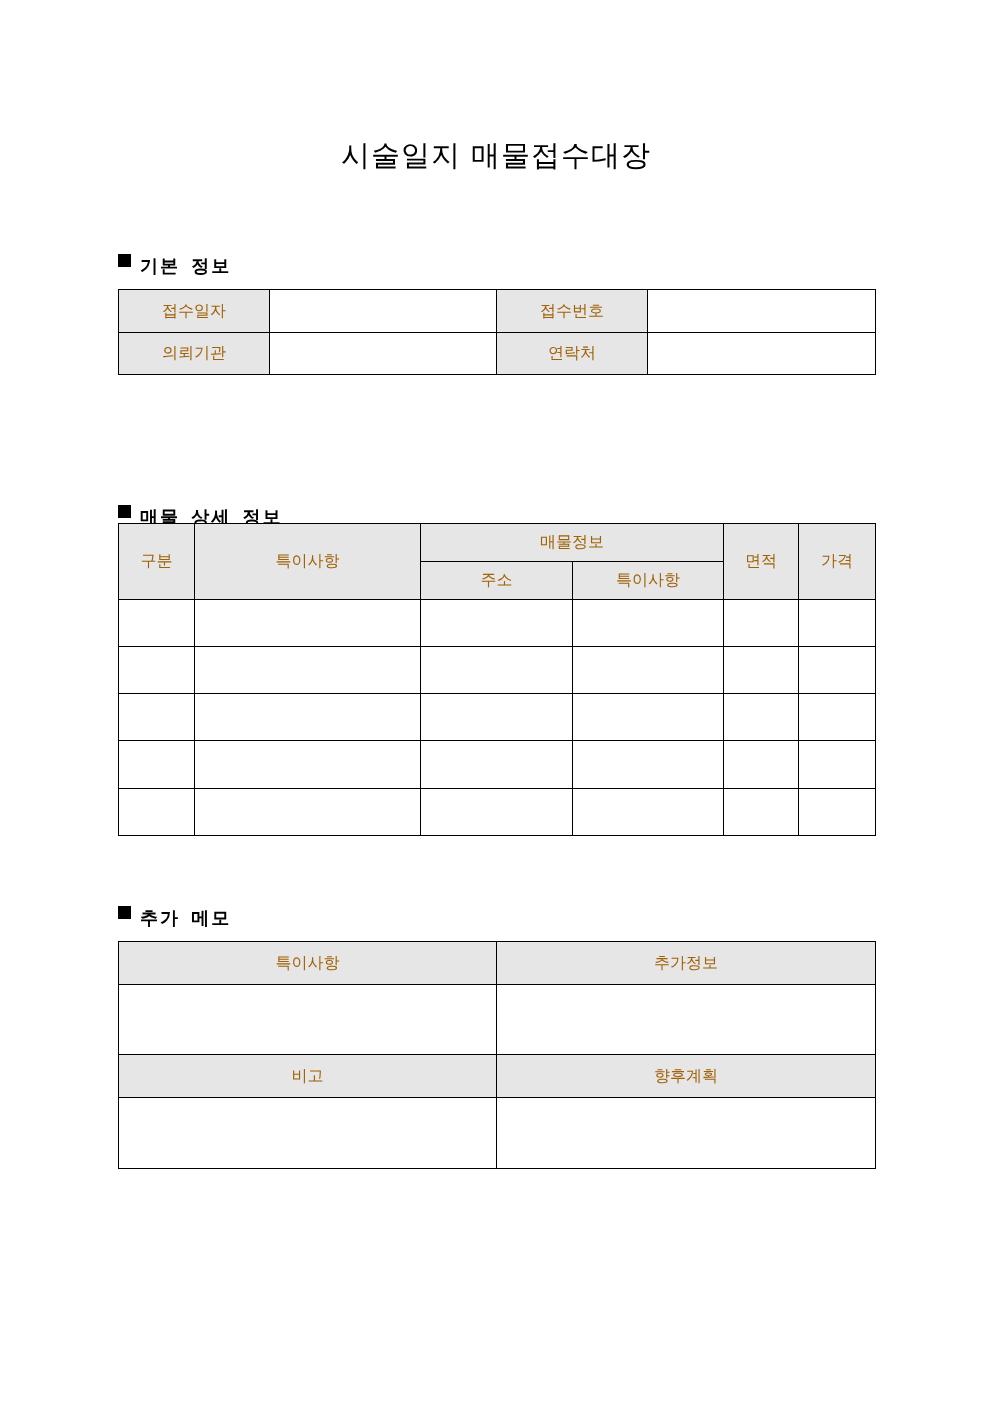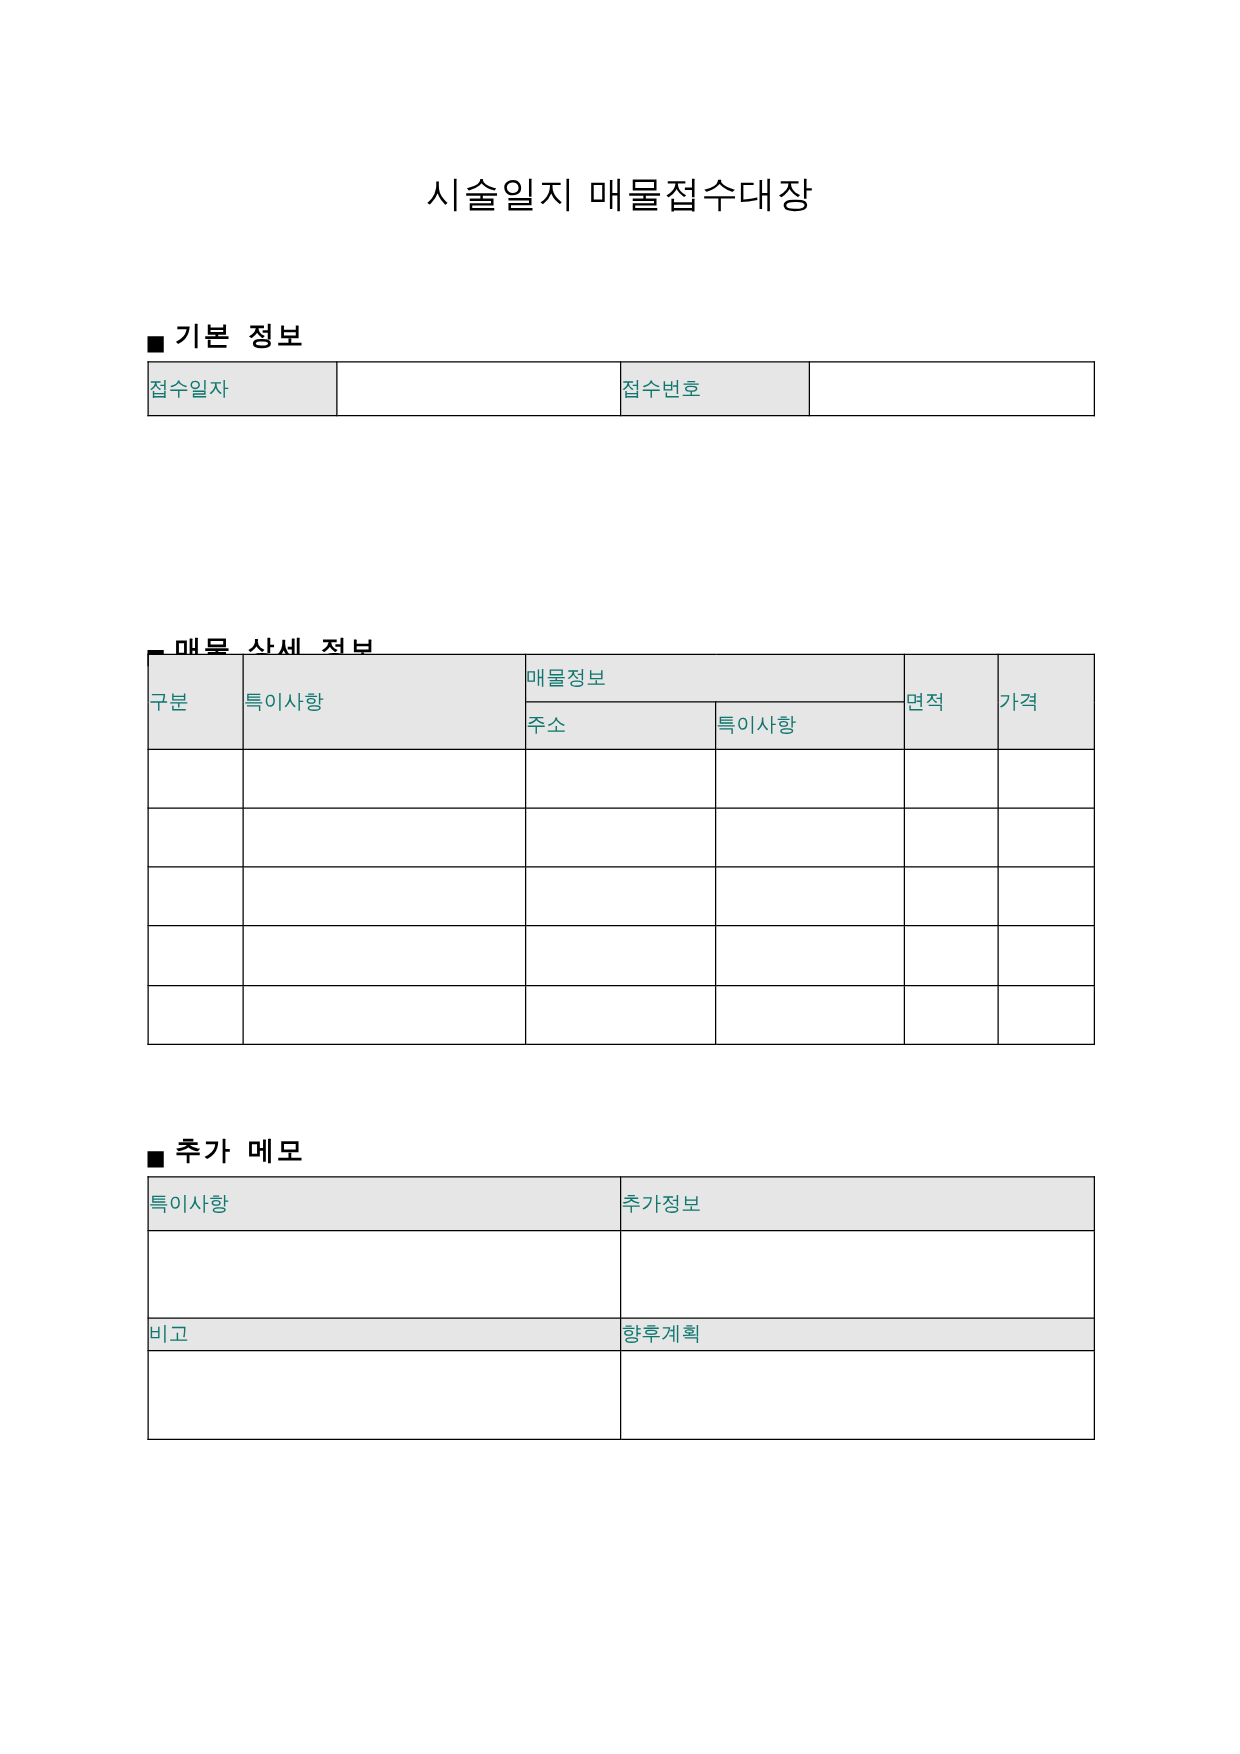--- a/index.html
+++ b/index.html
@@ -1,22 +1,22 @@
 <!DOCTYPE html>
 <html><head>
 <meta charset="utf-8">
 <style>
   html, body { margin: 0; padding: 0; background: #ffffff; }
   body { width: 992px; height: 1403px; position: relative; font-family: "DejaVu Sans", "Liberation Sans", sans-serif; color: #000; }
   .title { position: absolute; top: 136px; left: 0; width: 992px; text-align: center; font-size: 29px; font-weight: normal; letter-spacing: 1px; }
-  .section-title { position: absolute; left: 118px; font-size: 21px; font-weight: bold; display: flex; align-items: flex-end; }
+  .section-title { position: absolute; left: 118px; font-size: 18px; font-weight: bold; display: flex; align-items: flex-start; }
   .section-title .sq { display: inline-block; width: 13px; height: 13px; background: #000; margin-right: 9px; }
   .section-title .txt { letter-spacing: 2px; word-spacing: 3px; }
   table { position: absolute; left: 118px; border-collapse: collapse; table-layout: fixed; }
-  td { border: 1px solid #000; font-size: 16px; text-align: left; vertical-align: middle; padding: 0; color: #0f766e; }
+  td { border: 1px solid #000; font-size: 16px; text-align: center; vertical-align: middle; padding: 0; color: #a16207; }
   td.h { background: #e6e6e6; }
 </style>
 </head>
 <body>
 
 <div class="title">시술일지  매물접수대장</div>
 
 <div class="section-title" style="top:254px;">
   <span class="sq"></span>
   <span class="txt">기본 정보</span>
@@ -26,20 +26,26 @@
       <col style="width:151px">
       <col style="width:227px">
       <col style="width:151px">
       <col style="width:228px">
     </colgroup>
   <tbody>
       <tr style="height:43px">
     <td class="h">접수일자</td>
     <td></td>
     <td class="h">접수번호</td>
+    <td></td>
+  </tr>
+  <tr style="height:42px">
+    <td class="h">의뢰기관</td>
+    <td></td>
+    <td class="h">연락처</td>
     <td></td>
   </tr>
 </tbody>
   </table>
 
 <div class="section-title" style="top:505px;">
   <span class="sq"></span>
   <span class="txt">매물 상세 정보</span>
 </div>
 <table style="top:523px; width:757px;">
@@ -117,21 +123,21 @@
     </colgroup>
   <tbody>
       <tr style="height:43px">
     <td class="h">특이사항</td>
     <td class="h">추가정보</td>
   </tr>
   <tr style="height:70px">
     <td></td>
     <td></td>
   </tr>
-  <tr style="height:26px">
+  <tr style="height:43px">
     <td class="h">비고</td>
     <td class="h">향후계획</td>
   </tr>
   <tr style="height:71px">
     <td></td>
     <td></td>
   </tr>
 </tbody>
   </table>
 

